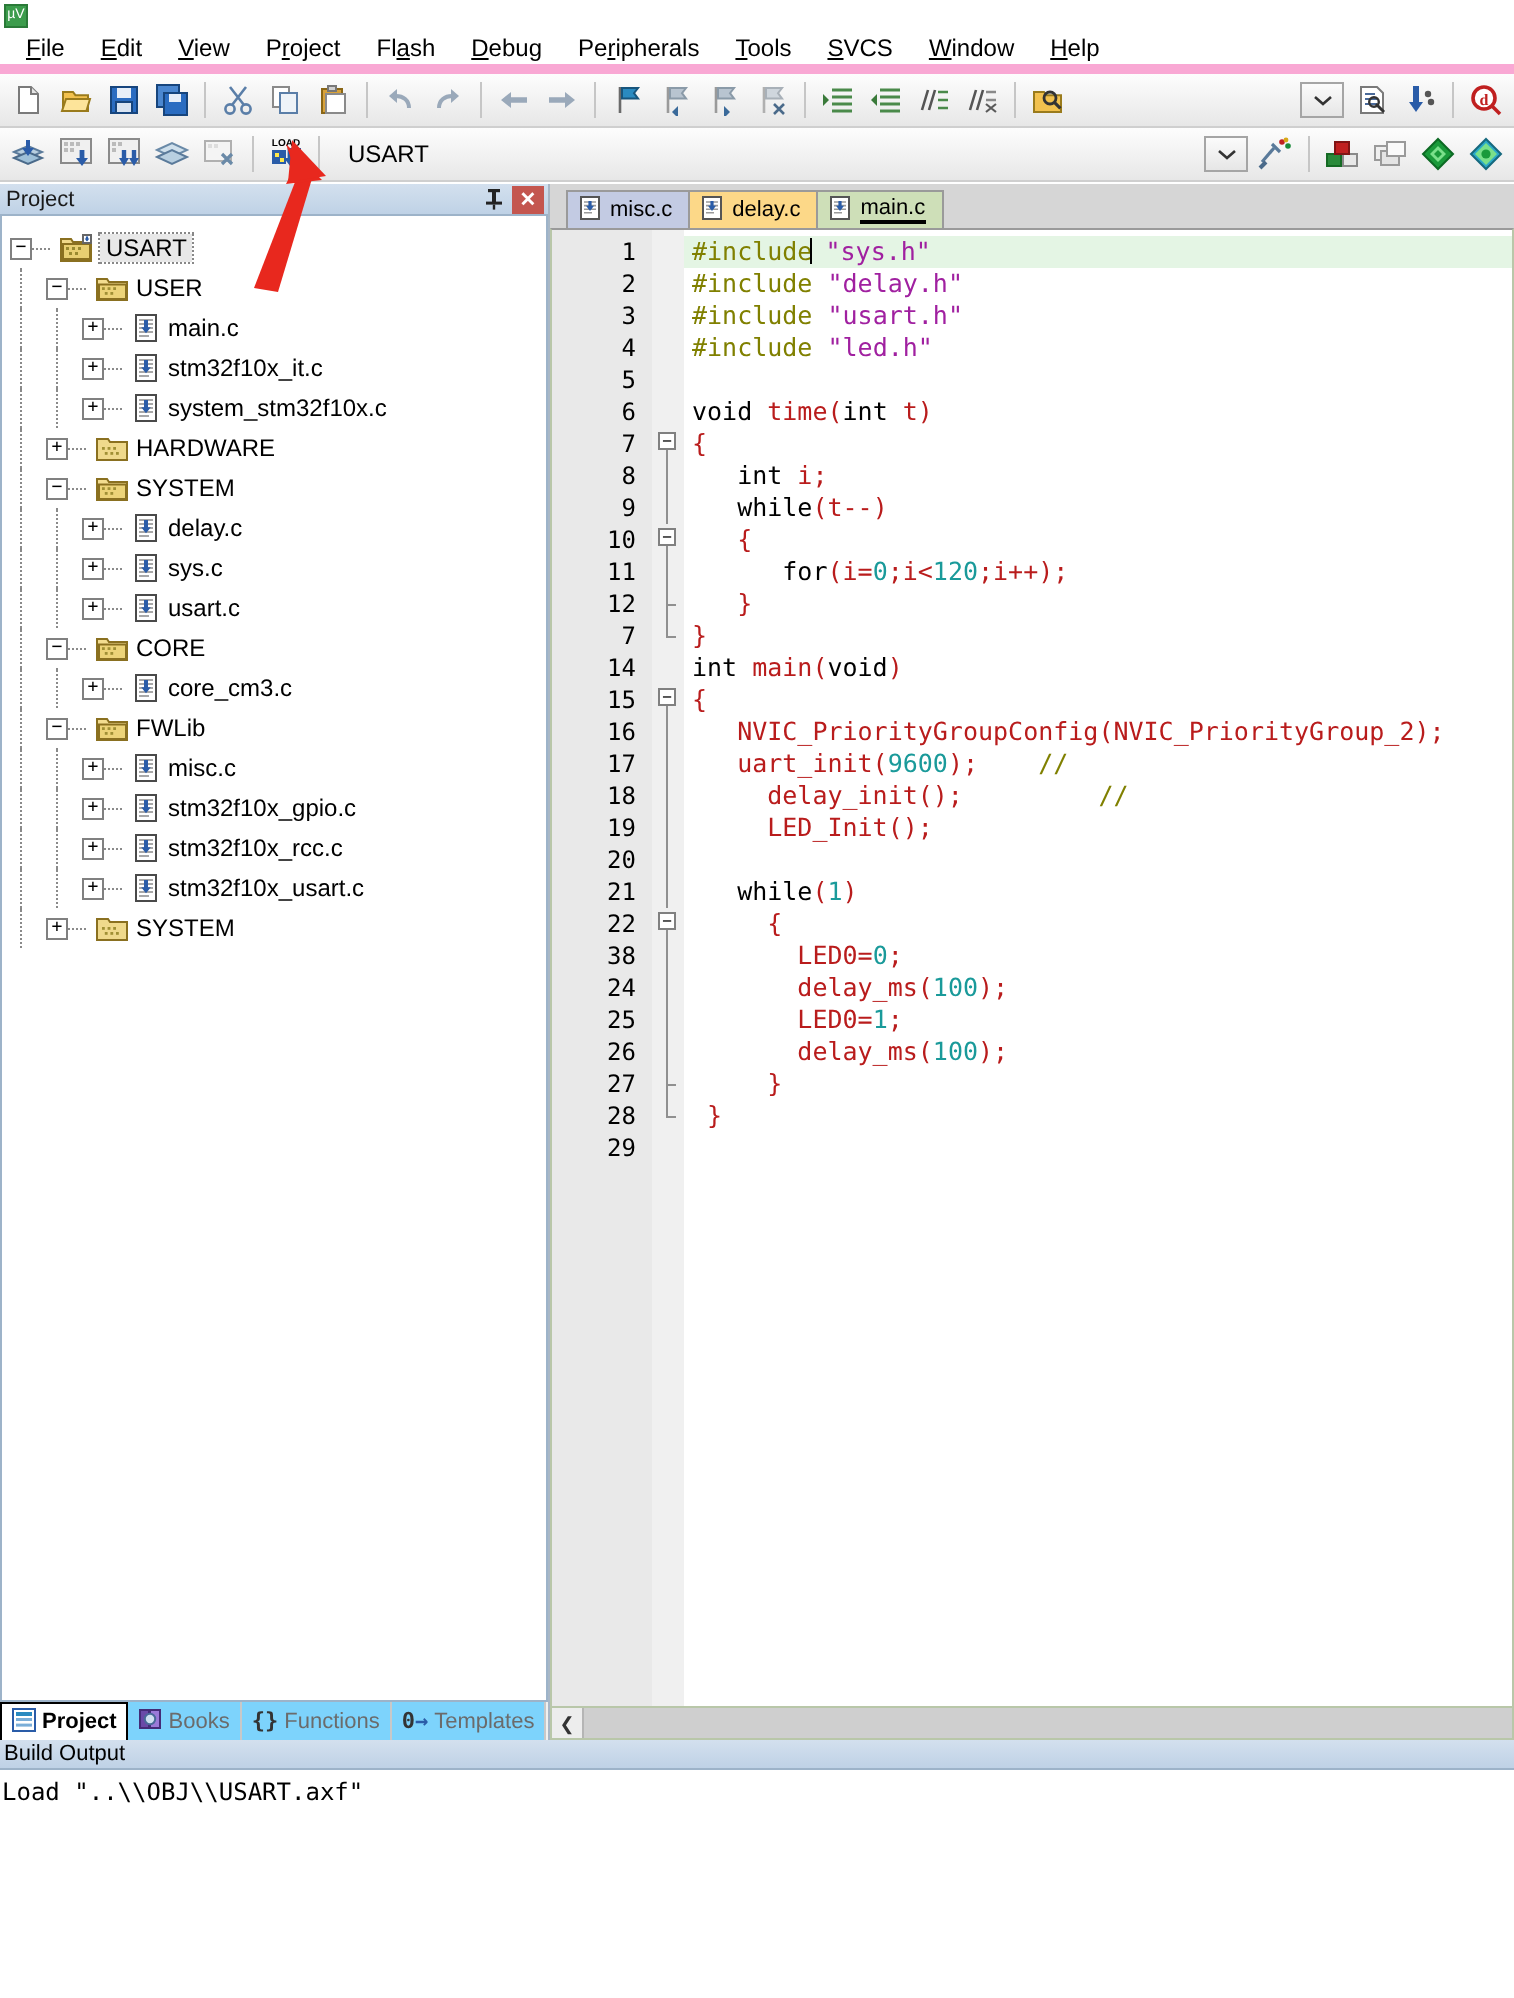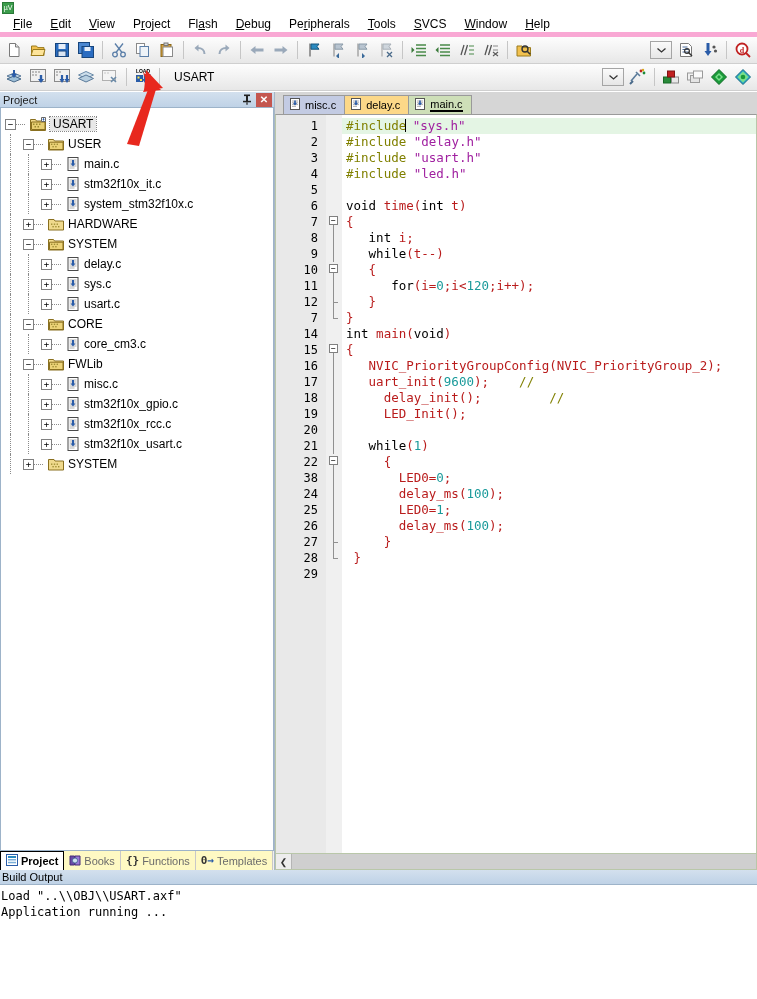--- a/index.html
+++ b/index.html
@@ -194,21 +194,21 @@
     background: #f0f0f0;
     border-top: 1px solid #9db3c9;
   }
   .pane-tab {
     height: 19px;
     display: flex; align-items: center;
     padding: 0 5px;
     font-size: 11px;
     color: #6b6b6b;
     border-right: 1px solid #c8c8c8;
-    background: #fef9c3;
+    background: #7dd3fc;
   }
   .pane-tab.active {
     background: #ffffff;
     color: #000;
     font-weight: bold;
     border-top: 1px solid #000;
     border-left: 1px solid #000;
     border-right: 1px solid #000;
   }
   .pane-tab .pt-ico { margin-right: 3px; display: block; }
@@ -1275,15 +1275,14 @@
         <div class="hs-left">❮</div>
       </div>
     </div>
   </div>
 </div>
 
 <div id="build-pane">
   <div id="build-header">Build Output</div>
   <div id="build-body">
       <div class="bo-line">Load "..\\OBJ\\USART.axf"</div>
-      <div class="bo-line">Application running ...</div>
     </div>
 </div>
 
 </body></html>

